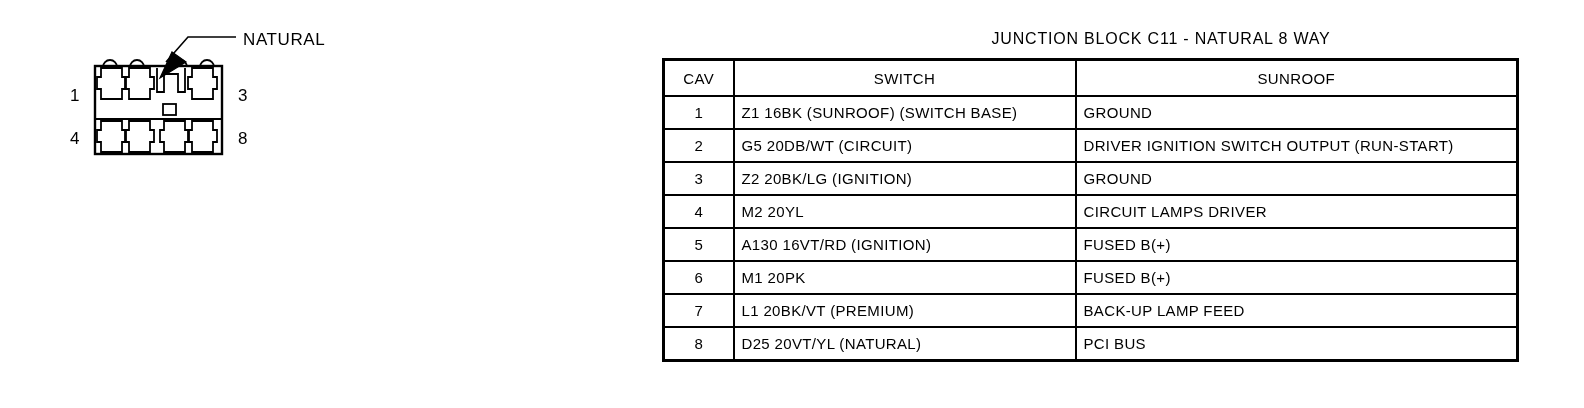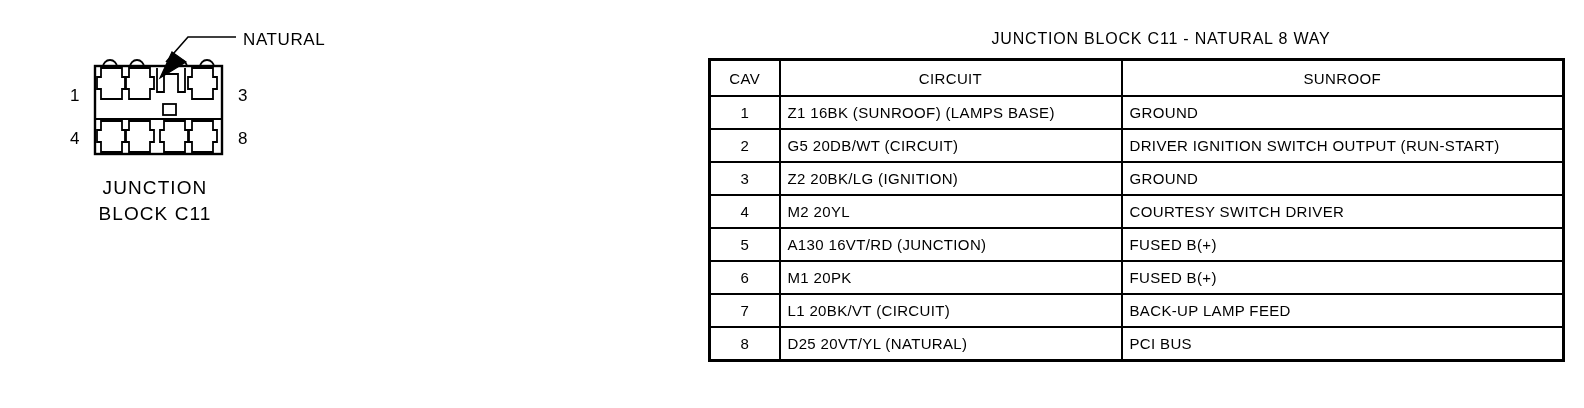--- a/index.html
+++ b/index.html
@@ -72,21 +72,20 @@
     font-size: 16px;
     letter-spacing: 0.8px;
     margin: 0 0 10px 0;
     white-space: nowrap;
   }
   #pinout-table {
     border-collapse: collapse;
     table-layout: fixed;
     width: 854px;
     border: 3px solid #000;
-    margin-left: 46px;
   }
   #pinout-table col.col-cav  { width: 70px; }
   #pinout-table col.col-ckt  { width: 342px; }
   #pinout-table col.col-fn   { width: 442px; }
 
   #pinout-table th,
   #pinout-table td {
     border: 2px solid #000;
     font-size: 15px;
     letter-spacing: 0.35px;
@@ -167,77 +166,73 @@
     </g>
   </svg>
 
   <div class="fig-text" id="natural-label">NATURAL</div>
 
   <div class="fig-text" id="pin-label-1">1</div>
   <div class="fig-text" id="pin-label-3">3</div>
   <div class="fig-text" id="pin-label-4">4</div>
   <div class="fig-text" id="pin-label-8">8</div>
 
-  <div id="connector-caption">
-    <div>JUNCTION</div>
-    <div>BLOCK C11</div>
-  </div>
 </div>
 
 <div id="pinout-panel">
 
   <div id="table-title">JUNCTION BLOCK C11 - NATURAL 8 WAY</div>
 
   <table id="pinout-table">
     <colgroup>
       <col class="col-cav">
       <col class="col-ckt">
       <col class="col-fn">
     </colgroup>
     <thead>
       <tr>
         <th>CAV</th>
-        <th>CIRCUIT</th>
+        <th>SWITCH</th>
         <th>SUNROOF</th>
       </tr>
     </thead>
     <tbody id="pinout-body">
         <tr>
           <td class="cav-cell">1</td>
-          <td class="circuit-cell">Z1  16BK (SUNROOF) (LAMPS BASE)</td>
+          <td class="circuit-cell">Z1  16BK (SUNROOF) (SWITCH BASE)</td>
           <td class="function-cell">GROUND</td>
         </tr>
         <tr>
           <td class="cav-cell">2</td>
           <td class="circuit-cell">G5 20DB/WT (CIRCUIT)</td>
           <td class="function-cell">DRIVER IGNITION SWITCH OUTPUT (RUN-START)</td>
         </tr>
         <tr>
           <td class="cav-cell">3</td>
           <td class="circuit-cell">Z2 20BK/LG (IGNITION)</td>
           <td class="function-cell">GROUND</td>
         </tr>
         <tr>
           <td class="cav-cell">4</td>
           <td class="circuit-cell">M2  20YL</td>
-          <td class="function-cell">COURTESY SWITCH DRIVER</td>
+          <td class="function-cell">CIRCUIT LAMPS DRIVER</td>
         </tr>
         <tr>
           <td class="cav-cell">5</td>
-          <td class="circuit-cell">A130 16VT/RD (JUNCTION)</td>
+          <td class="circuit-cell">A130 16VT/RD (IGNITION)</td>
           <td class="function-cell">FUSED B(+)</td>
         </tr>
         <tr>
           <td class="cav-cell">6</td>
           <td class="circuit-cell">M1  20PK</td>
           <td class="function-cell">FUSED B(+)</td>
         </tr>
         <tr>
           <td class="cav-cell">7</td>
-          <td class="circuit-cell">L1 20BK/VT (CIRCUIT)</td>
+          <td class="circuit-cell">L1 20BK/VT (PREMIUM)</td>
           <td class="function-cell">BACK-UP LAMP FEED</td>
         </tr>
         <tr>
           <td class="cav-cell">8</td>
           <td class="circuit-cell">D25 20VT/YL (NATURAL)</td>
           <td class="function-cell">PCI BUS</td>
         </tr>
       </tbody>
   </table>
 </div>

